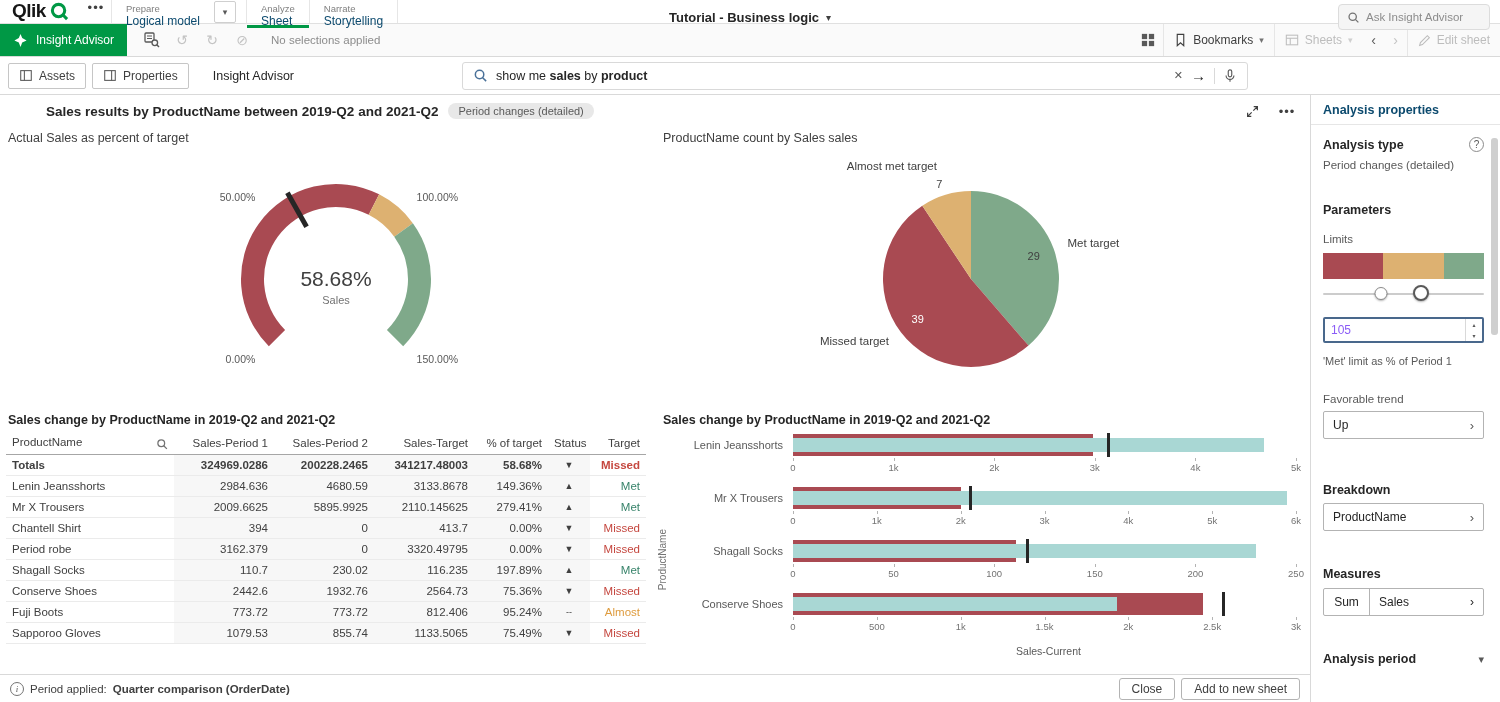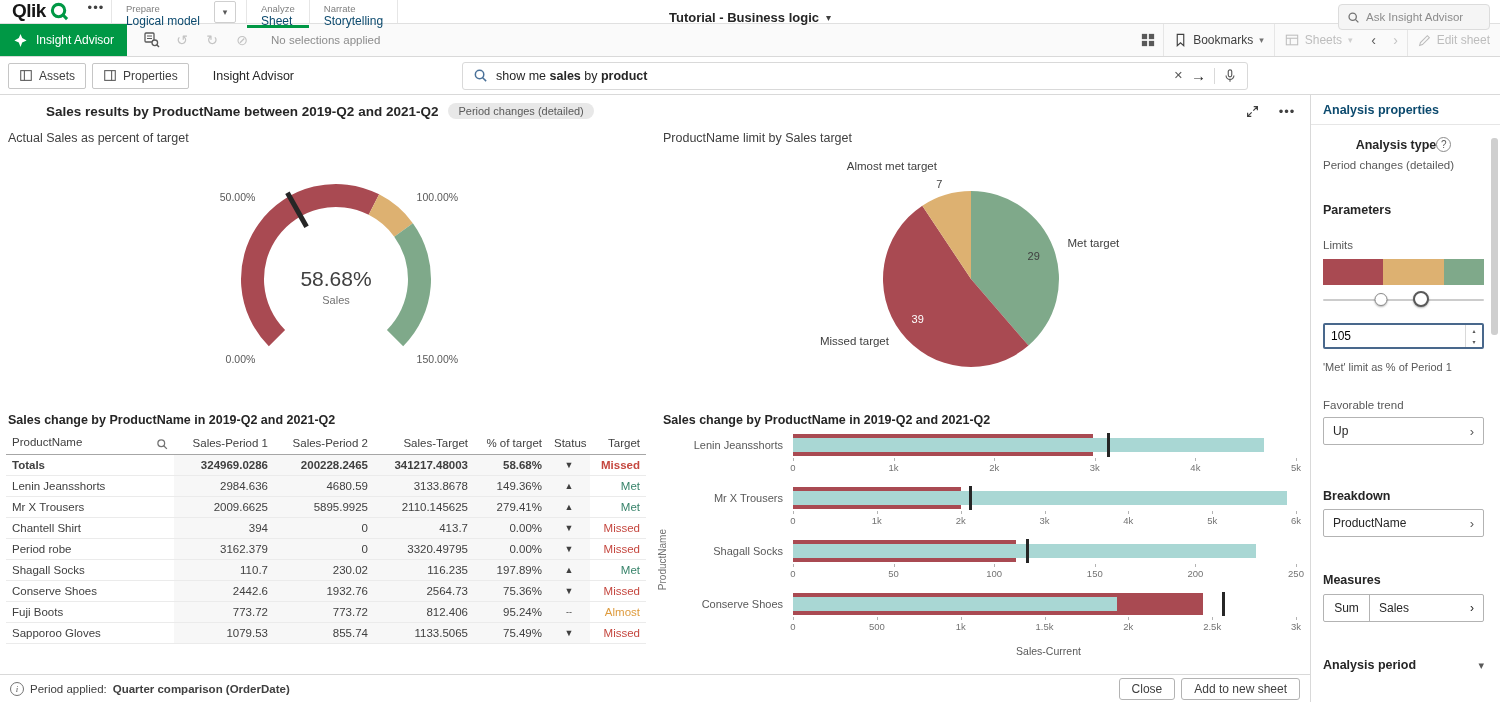--- a/index.html
+++ b/index.html
@@ -102,21 +102,21 @@
   .sec-h{font-size:12.5px;font-weight:bold;color:#262626;}
   .sec-sub{font-size:11.5px;color:#595959;}
   .flexrow{display:flex;align-items:center;}
   .help{width:15px;height:15px;border-radius:50%;border:1px solid #8c8c8c;color:#595959;font-size:10px;display:flex;align-items:center;justify-content:center;}
   .limitbar{height:26px;display:flex;margin-top:8px;}
   .slider{position:relative;height:18px;margin-top:6px;}
   .slider .track{position:absolute;left:0;right:0;top:8px;height:2px;background:#ccc;border-radius:1px;}
   .handle{position:absolute;top:2px;width:13px;height:13px;border-radius:50%;background:#fff;border:1px solid #8c8c8c;box-shadow:0 1px 2px rgba(0,0,0,0.3);transform:translateX(-50%);}
   .handle.focused{width:16px;height:16px;top:0;border:2px solid #595959;}
   .numinput{margin-top:14px;height:26px;border:2px solid #49688c;border-radius:2px;display:flex;align-items:stretch;background:#fff;}
-  .numinput input{flex:1;min-width:0;border:none;outline:none;padding-left:6px;font-size:12px;color:#000000;font-family:"Liberation Sans",sans-serif;}
+  .numinput input{flex:1;min-width:0;border:none;outline:none;padding-left:6px;font-size:12px;color:#8b5cf6;font-family:"Liberation Sans",sans-serif;}
   .spin{width:17px;border-left:1px solid #d9d9d9;display:flex;flex-direction:column;}
   .spin div{flex:1;display:flex;align-items:center;justify-content:center;font-size:6px;color:#595959;}
   .hint{font-size:11px;color:#595959;margin-top:12px;}
   .dd{height:28px;border:1px solid #b3b3b3;border-radius:2px;display:flex;align-items:center;padding:0 9px;margin-top:6px;font-size:12px;color:#262626;background:#fff;}
   .dd .chev{color:#595959;font-size:13px;}
   .measctl{display:flex;margin-top:7px;height:28px;border:1px solid #b3b3b3;border-radius:2px;background:#fff;font-size:12px;color:#262626;}
   .measctl .agg{width:46px;border-right:1px solid #b3b3b3;display:flex;align-items:center;justify-content:center;}
   .measctl .fld{flex:1;display:flex;align-items:center;padding:0 9px;}
   .pscroll{position:absolute;right:2px;top:43px;width:7px;height:197px;background:#cfcfcf;border-radius:3px;}
 
@@ -300,21 +300,21 @@
                 <text x="249.38982694473358" y="211.61017305526644" text-anchor="end" font-size="10.5" fill="#595959" data-interactable="false">0.00%</text>
                 <text x="249.38982694473356" y="50.389826944733585" text-anchor="end" font-size="10.5" fill="#595959" data-interactable="false">50.00%</text>
                 <text x="410.6101730552664" y="50.38982694473357" text-anchor="start" font-size="10.5" fill="#595959" data-interactable="false">100.00%</text>
                 <text x="410.6101730552665" y="211.61017305526633" text-anchor="start" font-size="10.5" fill="#595959" data-interactable="false">150.00%</text>
                 <line x1="300.56767335773475" y1="75.71483816202725" x2="281.4366610402623" y2="41.72948296734495" stroke="#262626" stroke-width="5" data-interactable="false"></line>
                 <text x="330" y="135" text-anchor="middle" font-size="21" fill="#404040" data-interactable="false">58.68%</text>
                 <text x="330" y="153" text-anchor="middle" font-size="11" fill="#737373" data-interactable="false">Sales</text>
               </svg>
           </div>
           <div class="chart-box" data-interactable="false">
-            <div class="chart-title" data-interactable="false">ProductName limit by Sales target</div>
+            <div class="chart-title" data-interactable="false">ProductName count by Sales sales</div>
             <svg data-interactable="true" width="643" height="256" viewBox="0 0 643 256">
                 <path d="M310 128L310 40A88 88 0 0 1 367.5010131511293 194.61556489735455Z" fill="#7fa98a" data-interactable="true"></path>
                 <text x="372.6854194572177" y="108.68750147511699" text-anchor="middle" font-size="11" fill="#404040" data-interactable="false">29</text>
                 <text x="406.54004491766483" y="96.09707912585303" text-anchor="start" font-size="11.5" fill="#404040" data-interactable="false">Met target</text>
                 <path d="M310 128L367.5010131511293 194.61556489735455A88 88 0 1 1 261.30154366658564 54.7029308175113Z" fill="#a94a52" data-interactable="true"></path>
                 <text x="256.7280790825418" y="172.43558880199566" text-anchor="middle" font-size="11" fill="#ffffff" data-interactable="false">39</text>
                 <text x="227.95741844350783" y="194.27370883082466" text-anchor="end" font-size="11.5" fill="#404040" data-interactable="false">Missed target</text>
                 <path d="M310 128L261.30154366658564 54.7029308175113A88 88 0 0 1 310 40Z" fill="#ddb171" data-interactable="true"></path>
                 <text x="281.3858521024973" y="37.225369744325334" text-anchor="end" font-size="11" fill="#404040" data-interactable="false">7</text>
                 <text x="275.8942479605524" y="19.036299291216054" text-anchor="end" font-size="11.5" fill="#404040" data-interactable="false">Almost met target</text>
@@ -551,28 +551,28 @@
         <b data-interactable="false">Quarter comparison (OrderDate)</b>
         <div class="spacer"></div>
         <button class="sb-btn" data-interactable="true">Close</button>
         <button class="sb-btn" data-interactable="true">Add to new sheet</button>
       </footer>
     </div>
 
     <aside class="props" data-interactable="false">
       <div class="props-h" data-interactable="false">Analysis properties</div>
       <div class="props-body">
-        <div class="flexrow" style="justify-content:center;">
+        <div class="flexrow" style="justify-content:space-between;">
           <span class="sec-h" data-interactable="false">Analysis type</span>
           <span class="help" data-interactable="true">?</span>
         </div>
         <div class="sec-sub" style="margin-top:7px;" data-interactable="false">Period changes (detailed)</div>
 
         <div class="sec-h" style="margin-top:32px;" data-interactable="false">Parameters</div>
-        <div class="sec-sub" style="margin-top:22px;" data-interactable="false">Limits</div>
+        <div class="sec-sub" style="margin-top:16px;" data-interactable="false">Limits</div>
 
         <div class="limitbar" data-interactable="false">
           <div style="width: 37.5%; background: rgb(169, 74, 82);" data-interactable="false"></div>
           <div style="width: 37.5%; background: rgb(221, 177, 113);" data-interactable="false"></div>
           <div style="width: 25%; background: rgb(127, 169, 138);" data-interactable="false"></div>
         </div>
 
         <div class="slider" data-interactable="true">
           <div class="track" data-interactable="false"></div>
           <div class="handle" style="left:36%;" data-interactable="true"></div>

